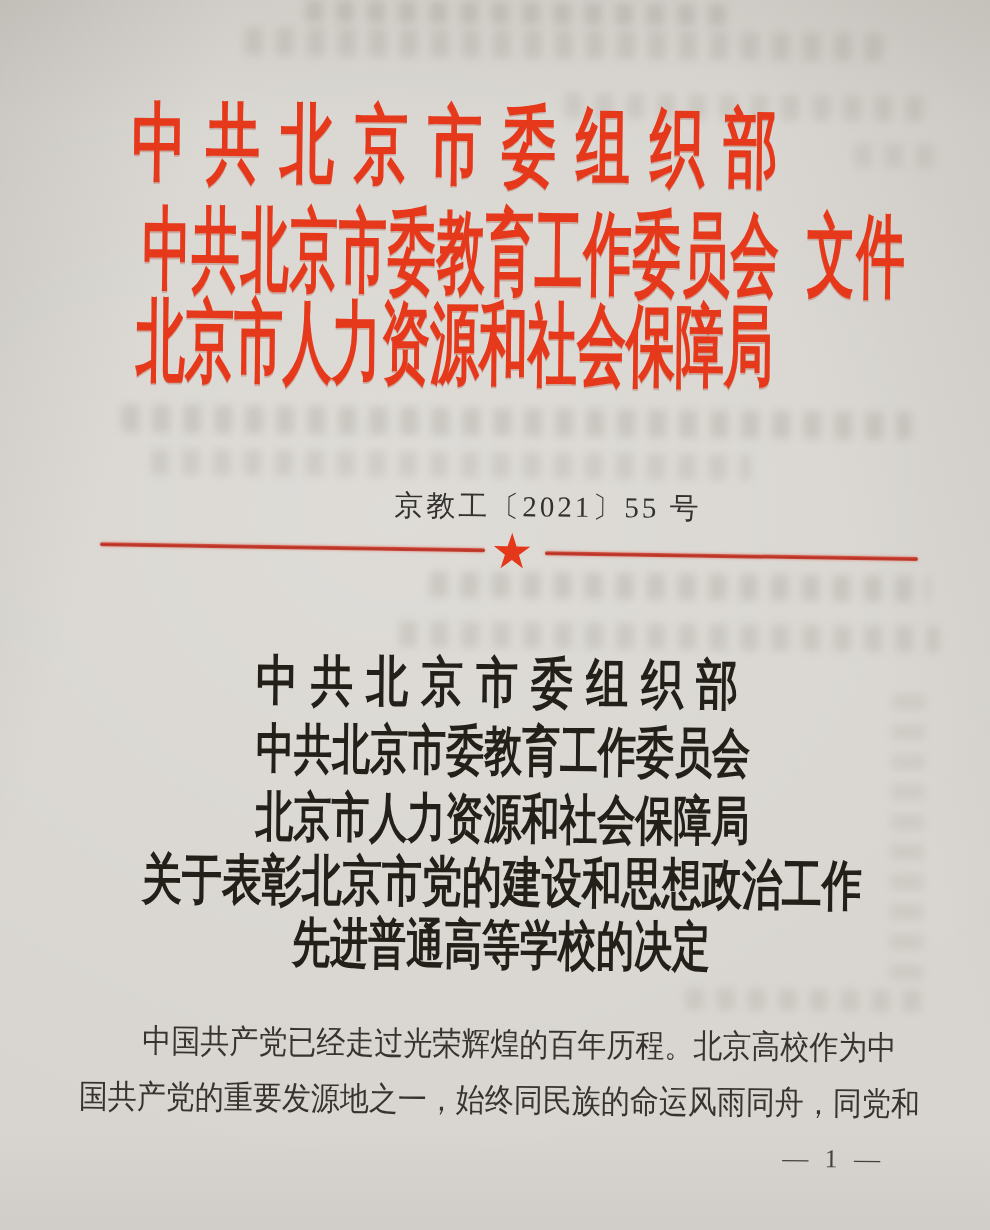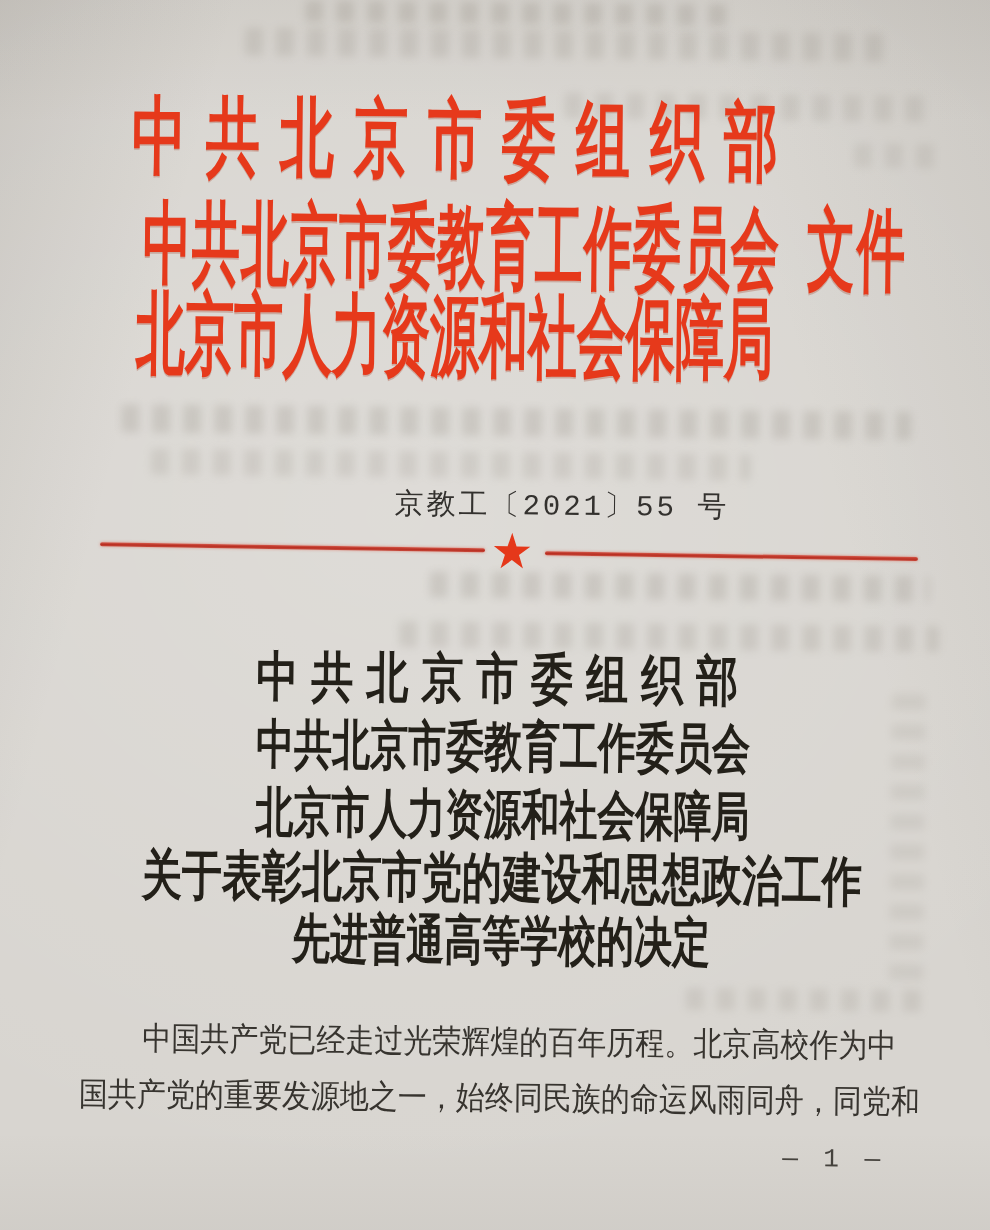--- a/index.html
+++ b/index.html
@@ -6,21 +6,21 @@
   body{width:990px;height:1230px;overflow:hidden;background:#cfccc7;}
   .sheet{
     position:relative;width:990px;height:1230px;overflow:hidden;
     background-color:#d8d5d0;
     background-image:
       radial-gradient(130% 90% at 40% 42%, rgba(255,255,255,0.16), rgba(255,255,255,0) 62%),
       linear-gradient(105deg, rgba(105,100,93,0.14), rgba(105,100,93,0) 18%),
       linear-gradient(255deg, rgba(105,100,93,0.10), rgba(105,100,93,0) 22%),
       linear-gradient(180deg, rgba(130,124,114,0.10), rgba(130,124,114,0) 10%),
       linear-gradient(0deg, rgba(120,114,105,0.08), rgba(120,114,105,0) 8%);
-    font-family:Liberation Mono, monospace;
+    font-family:Liberation Serif, serif;
   }
   .rot{position:absolute;inset:0;transform:rotate(0.55deg);transform-origin:50% 45%;}
 
   
   .redline{position:absolute;white-space:nowrap;color:#e6391b;font-weight:700;line-height:1;
            text-shadow:0 1px 0 rgba(150,30,5,0.25);}
   .red-l1{left:128px;top:104px;font-size:54px;letter-spacing:20px;transform:scaleY(1.58);transform-origin:top left;}
   .red-l2{left:140px;top:208px;font-size:48px;letter-spacing:1px;transform:scaleY(1.88);transform-origin:top left;display:flex;}
   .red-l2 .doc-word{margin-left:27px;letter-spacing:2px;}
   .red-l3{left:134px;top:300px;font-size:49px;letter-spacing:0;transform:scaleY(1.82);transform-origin:top left;}

